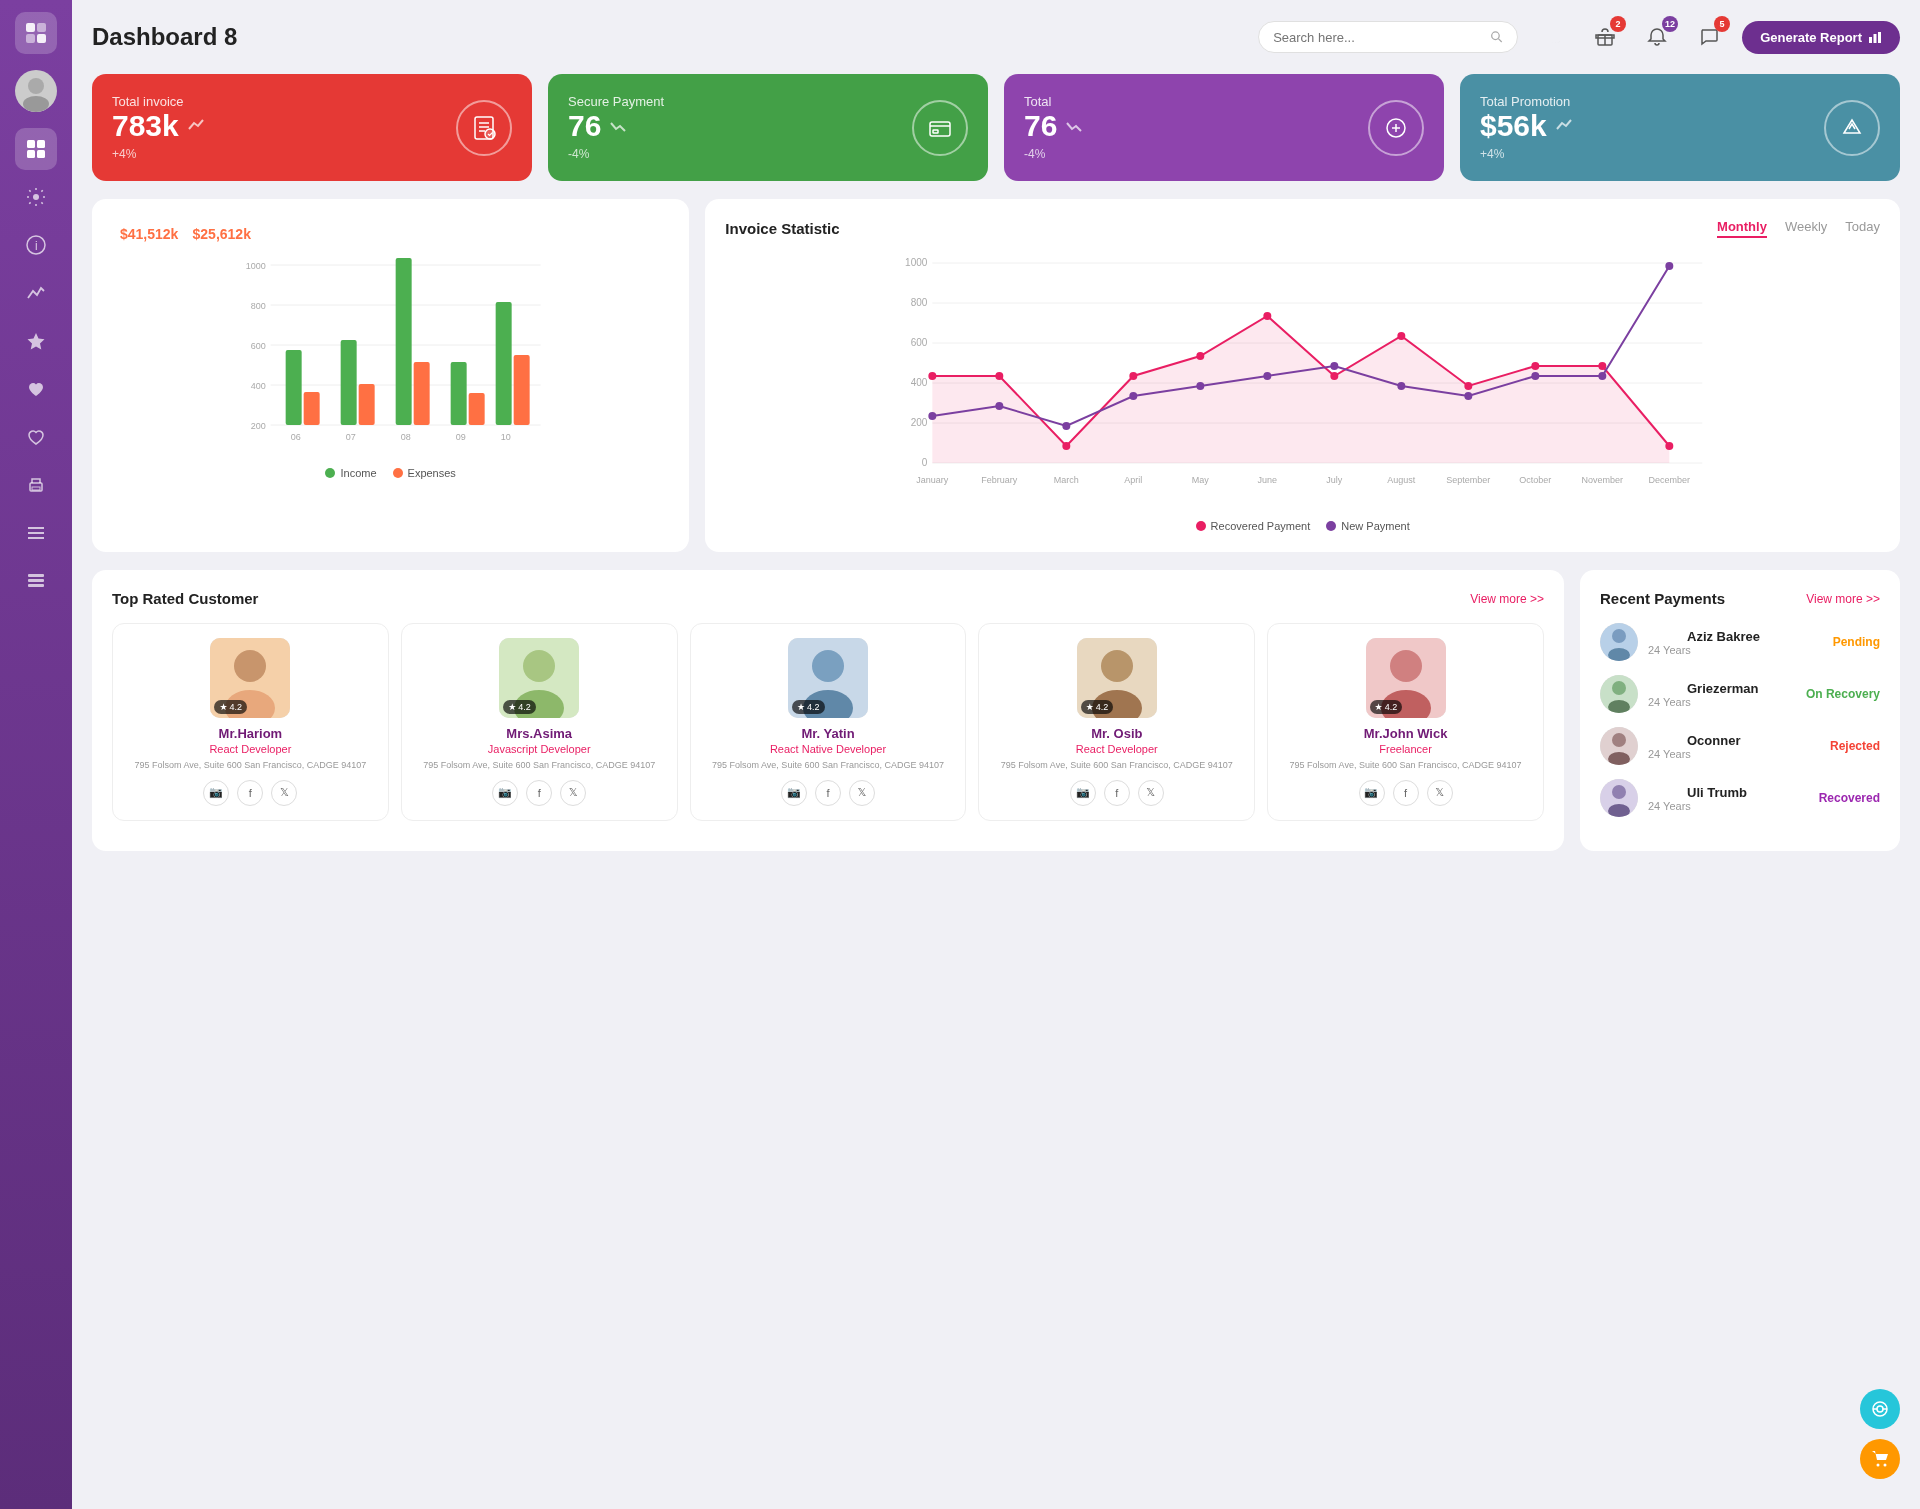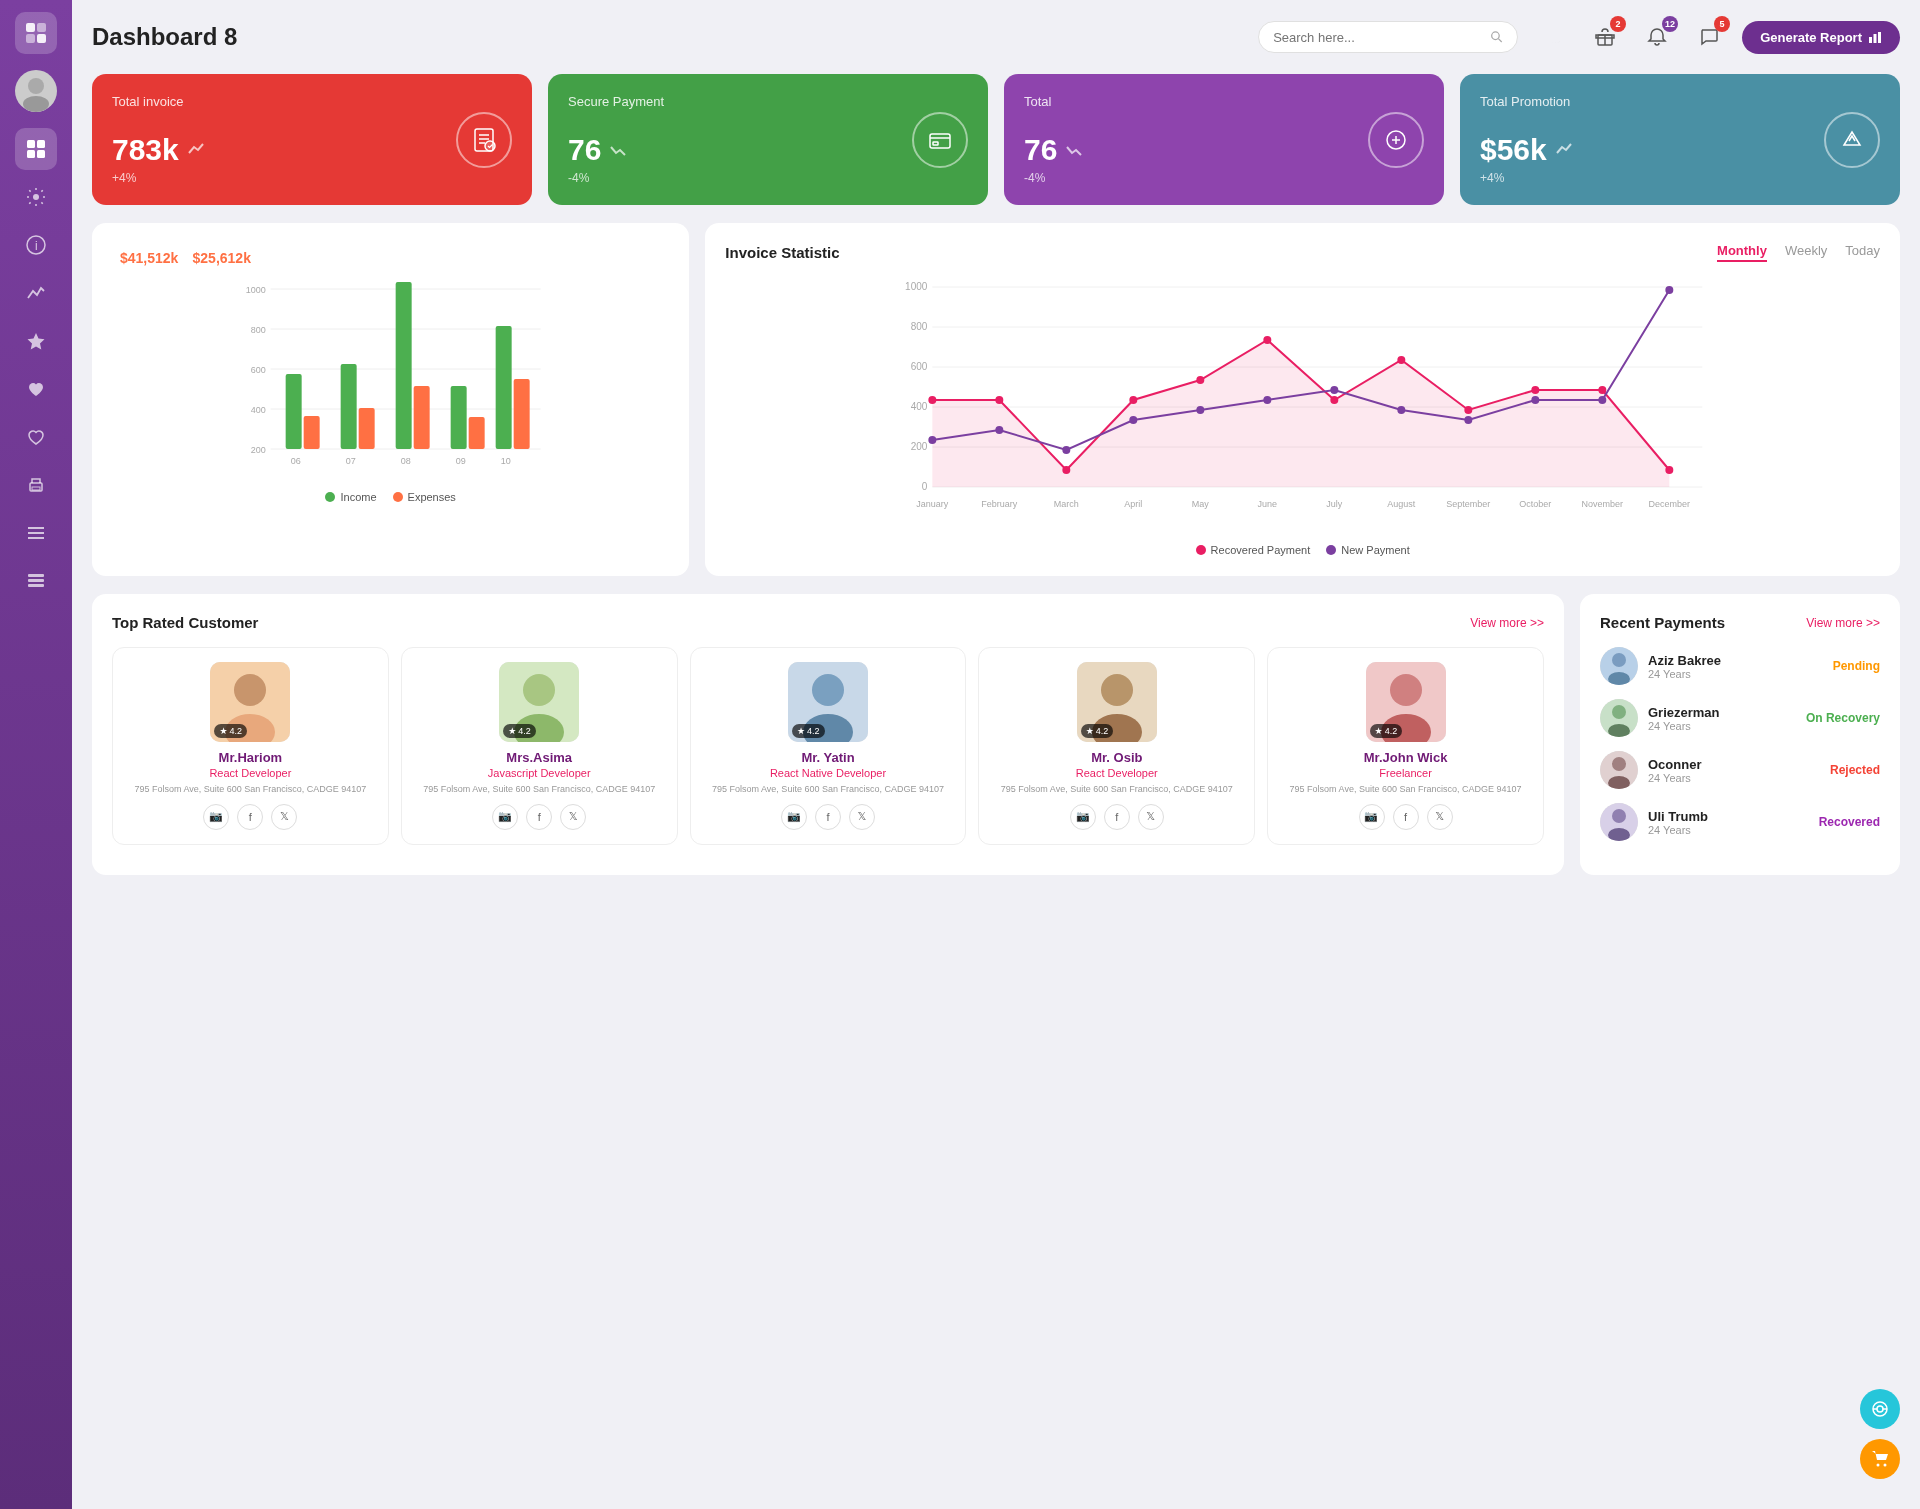--- a/index.html
+++ b/index.html
@@ -116,21 +116,21 @@
       display: flex;
       align-items: center;
       justify-content: space-between;
       min-height: 100px;
     }
     .stat-card.red { background: #e53935; }
     .stat-card.green { background: #43a047; }
     .stat-card.purple { background: #8e44ad; }
     .stat-card.teal { background: #4a90a4; }
     .stat-card-left {}
-    .stat-card-label { color: rgba(255,255,255,0.85); font-size: 13px; margin-bottom: 24px; }
+    .stat-card-label { color: rgba(255,255,255,0.85); font-size: 13px; margin-bottom: 0; }
     .stat-card-value { color: white; font-size: 30px; font-weight: 700; display: flex; align-items: center; gap: 8px; }
     .stat-card-trend { color: rgba(255,255,255,0.75); font-size: 12px; display: flex; align-items: center; gap: 4px; margin-top: 4px; }
     .stat-icon-circle {
       width: 56px; height: 56px;
       border-radius: 50%;
       border: 2px solid rgba(255,255,255,0.5);
       display: flex; align-items: center; justify-content: center;
       color: white; font-size: 22px;
     }
 
@@ -244,21 +244,21 @@
     .payment-item {
       display: flex; align-items: center; gap: 10px;
       margin-bottom: 14px;
     }
     .payment-avatar {
       width: 38px; height: 38px; border-radius: 50%;
       background: #ddd; overflow: hidden; flex-shrink: 0;
     }
     .payment-avatar svg { width: 100%; height: 100%; }
     .payment-info { flex: 1; }
-    .payment-name { font-size: 13px; font-weight: 700; color: #222; }
+    .payment-name { font-size: 13px; font-weight: 700; color: #222; margin-left: 39px; }
     .payment-age { font-size: 11px; color: #999; }
     .payment-status { font-size: 12px; font-weight: 600; }
     .status-pending { color: #ff9800; }
     .status-recovery { color: #4caf50; }
     .status-rejected { color: #f44336; }
     .status-recovered { color: #9c27b0; }
 
     
     .float-btns {
       position: fixed; bottom: 30px; right: 20px;

